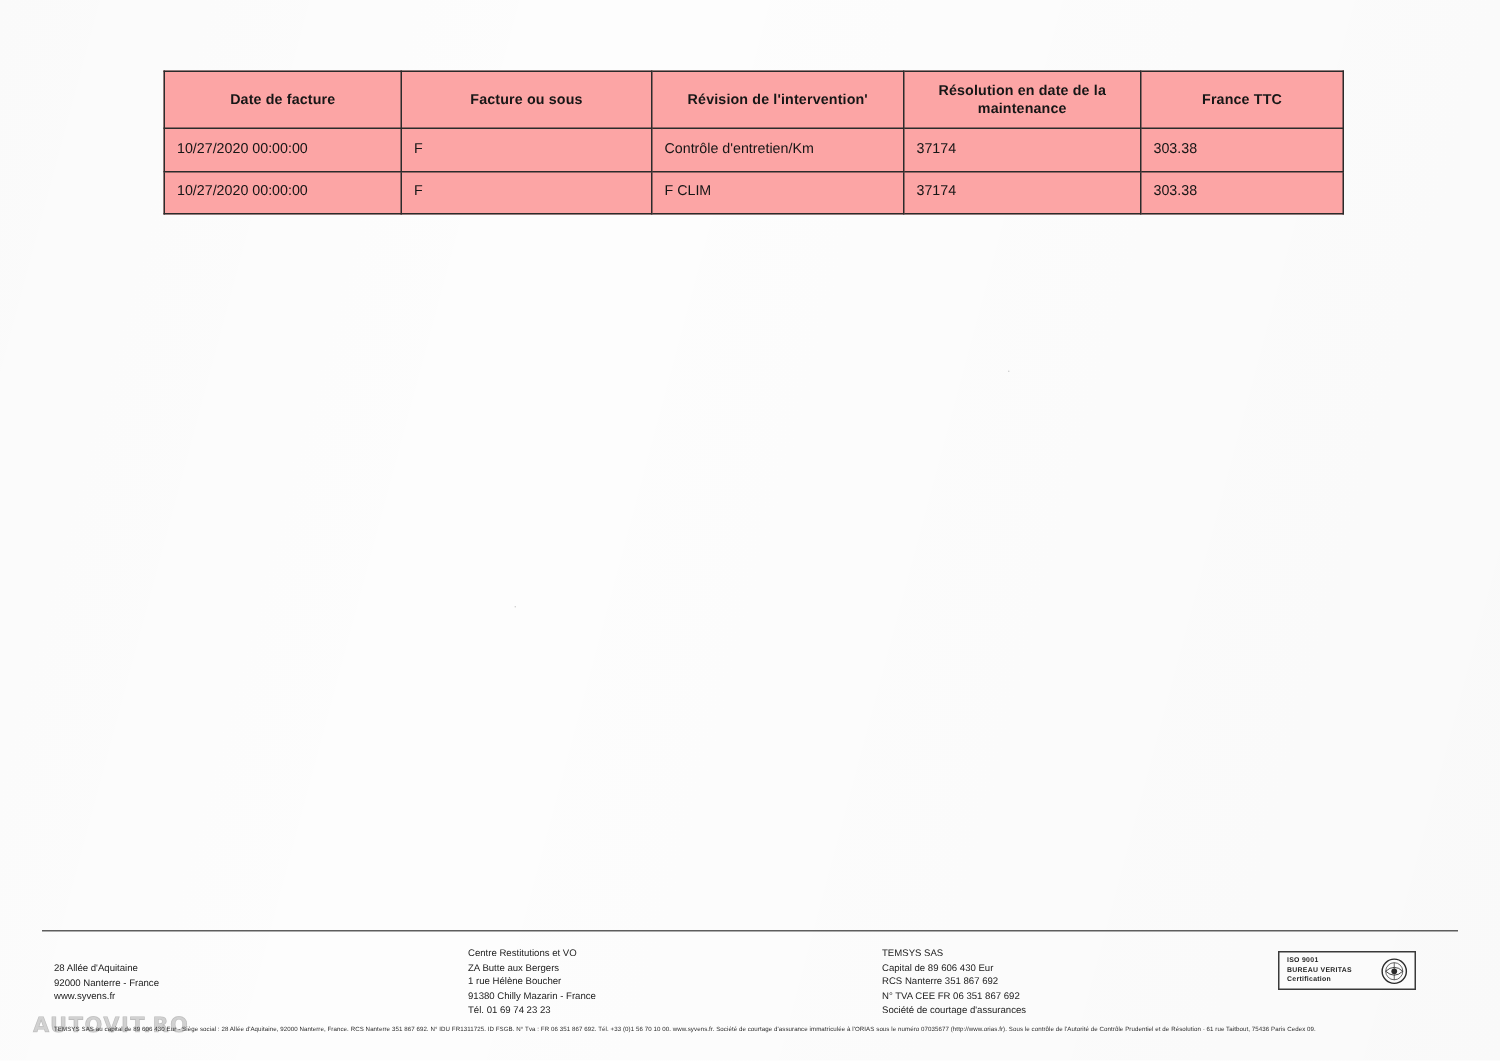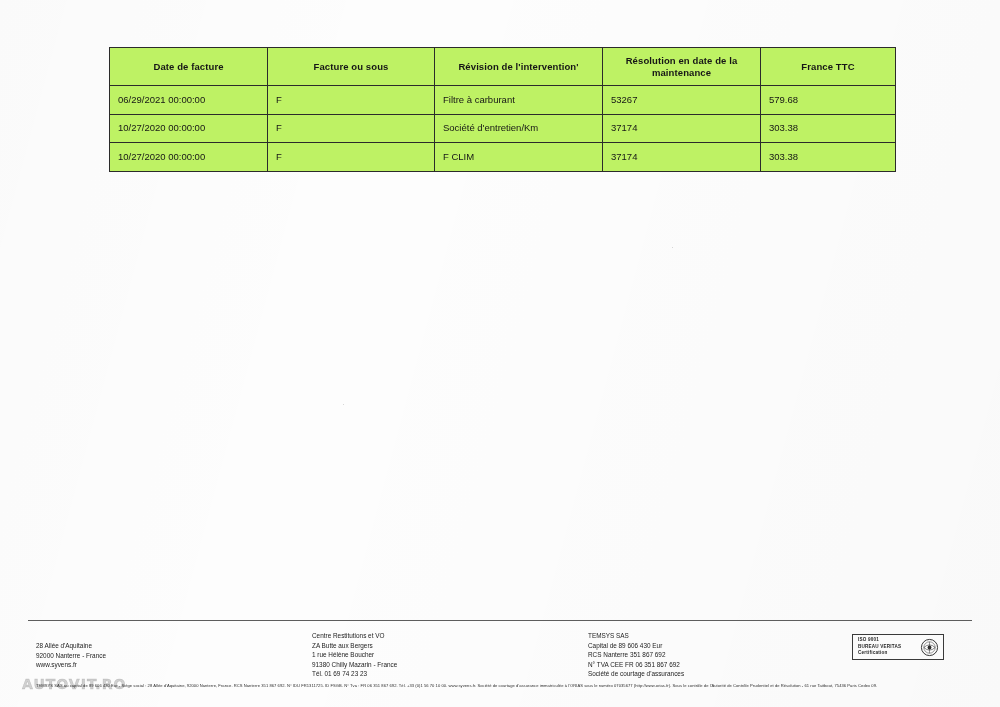--- a/index.html
+++ b/index.html
@@ -36,21 +36,21 @@
   .table-wrap {
     position: absolute;
     left: 109px;
     top: 47px;
     width: 786px;
   }
   table.inv {
     border-collapse: collapse;
     width: 786px;
     table-layout: fixed;
-    background: #bef264;
+    background: #fca5a5;
   }
   table.inv th, table.inv td {
     border: 1px solid #2b2b2b;
     font-size: 9.5px;
     line-height: 1.25;
     color: #161616;
   }
   table.inv thead th {
     height: 38px;
     text-align: center;
@@ -187,30 +187,23 @@
         <tr>
           <th>Date de facture</th>
           <th>Facture ou sous</th>
           <th>Révision de l'intervention'</th>
           <th>Résolution en date de la maintenance</th>
           <th>France TTC</th>
         </tr>
       </thead>
       <tbody>
         <tr>
-          <td class="c-date">06/29/2021 00:00:00</td>
-          <td class="c-fa">F</td>
-          <td class="c-det">Filtre à carburant</td>
-          <td class="c-km">53267</td>
-          <td class="c-mt">579.68</td>
-        </tr>
-        <tr>
           <td class="c-date">10/27/2020 00:00:00</td>
           <td class="c-fa">F</td>
-          <td class="c-det">Société d'entretien/Km</td>
+          <td class="c-det">Contrôle d'entretien/Km</td>
           <td class="c-km">37174</td>
           <td class="c-mt">303.38</td>
         </tr>
         <tr>
           <td class="c-date">10/27/2020 00:00:00</td>
           <td class="c-fa">F</td>
           <td class="c-det">F CLIM</td>
           <td class="c-km">37174</td>
           <td class="c-mt">303.38</td>
         </tr>

